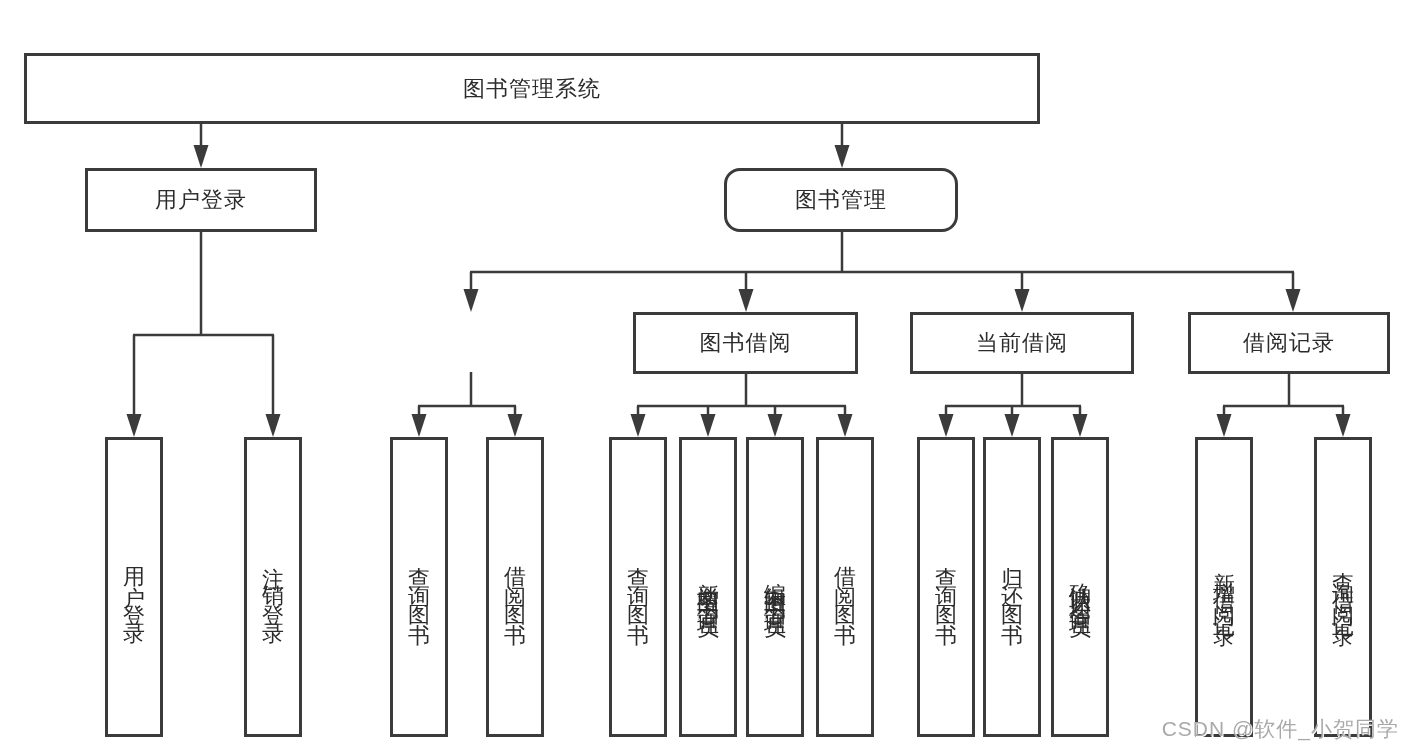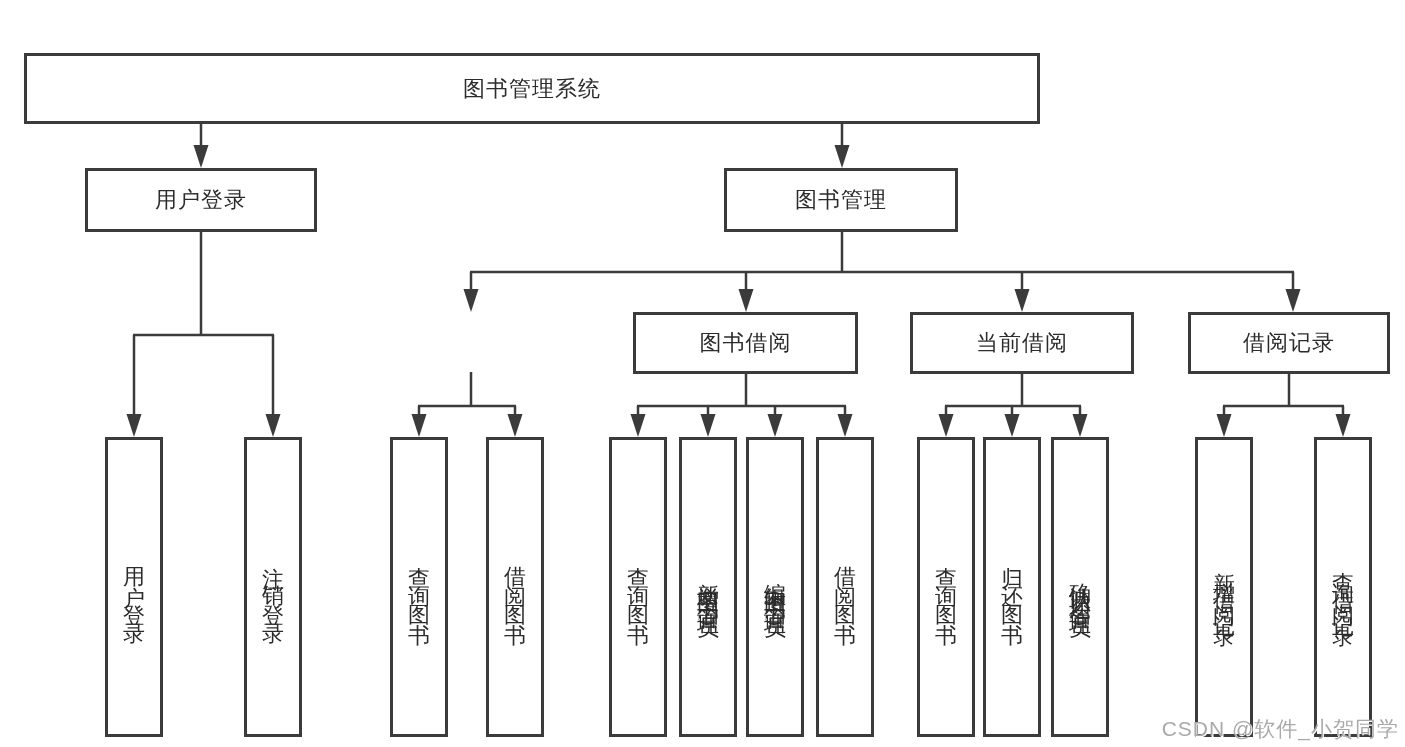--- a/index.html
+++ b/index.html
@@ -62,21 +62,21 @@
     font-size: 21px;
     color: #a9a9a9;
     text-shadow: 1px 1px 0 #ffffff;
     z-index: 3;
     letter-spacing: 1px;
     margin-left: 28px;
   }
   
   #n-root  { left: 24px;  top: 21px;  width: 1016px; height: 71px; margin-top: 32px; }
   #n-ul    { left: 85px;  top: 168px; width: 232px;  height: 64px; }
-  #n-bm    { left: 724px; top: 168px; width: 234px;  height: 64px; }
+  #n-bm    { left: 724px; top: 168px; width: 234px;  height: 64px; border-radius: 16px; }
   #n-nbr   { left: 364px; top: 312px; width: 213px;  height: 62px; }
   #n-bb    { left: 633px; top: 312px; width: 225px;  height: 62px; }
   #n-cb    { left: 910px; top: 312px; width: 224px;  height: 62px; }
   #n-br    { left: 1188px;top: 312px; width: 202px;  height: 62px; text-align: right; }
   #l-ul-1  { left: 105px; }
   #l-ul-2  { left: 244px; }
   #l-a-1   { left: 390px; }
   #l-a-2   { left: 486px; }
   #l-b-1   { left: 609px; }
   #l-b-2   { left: 679px; }

